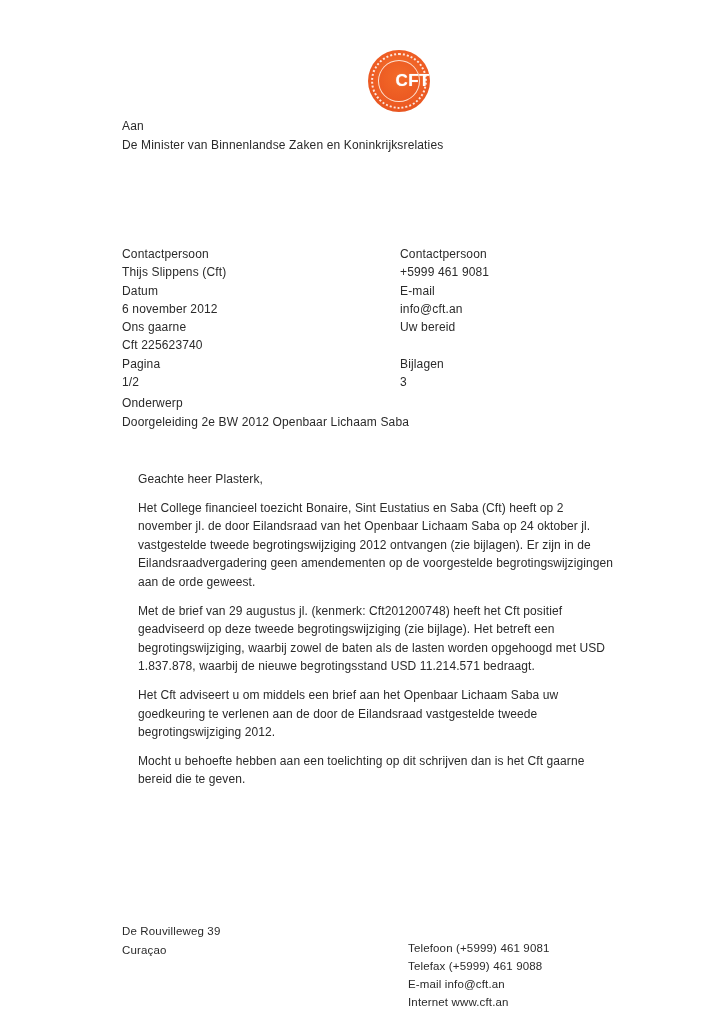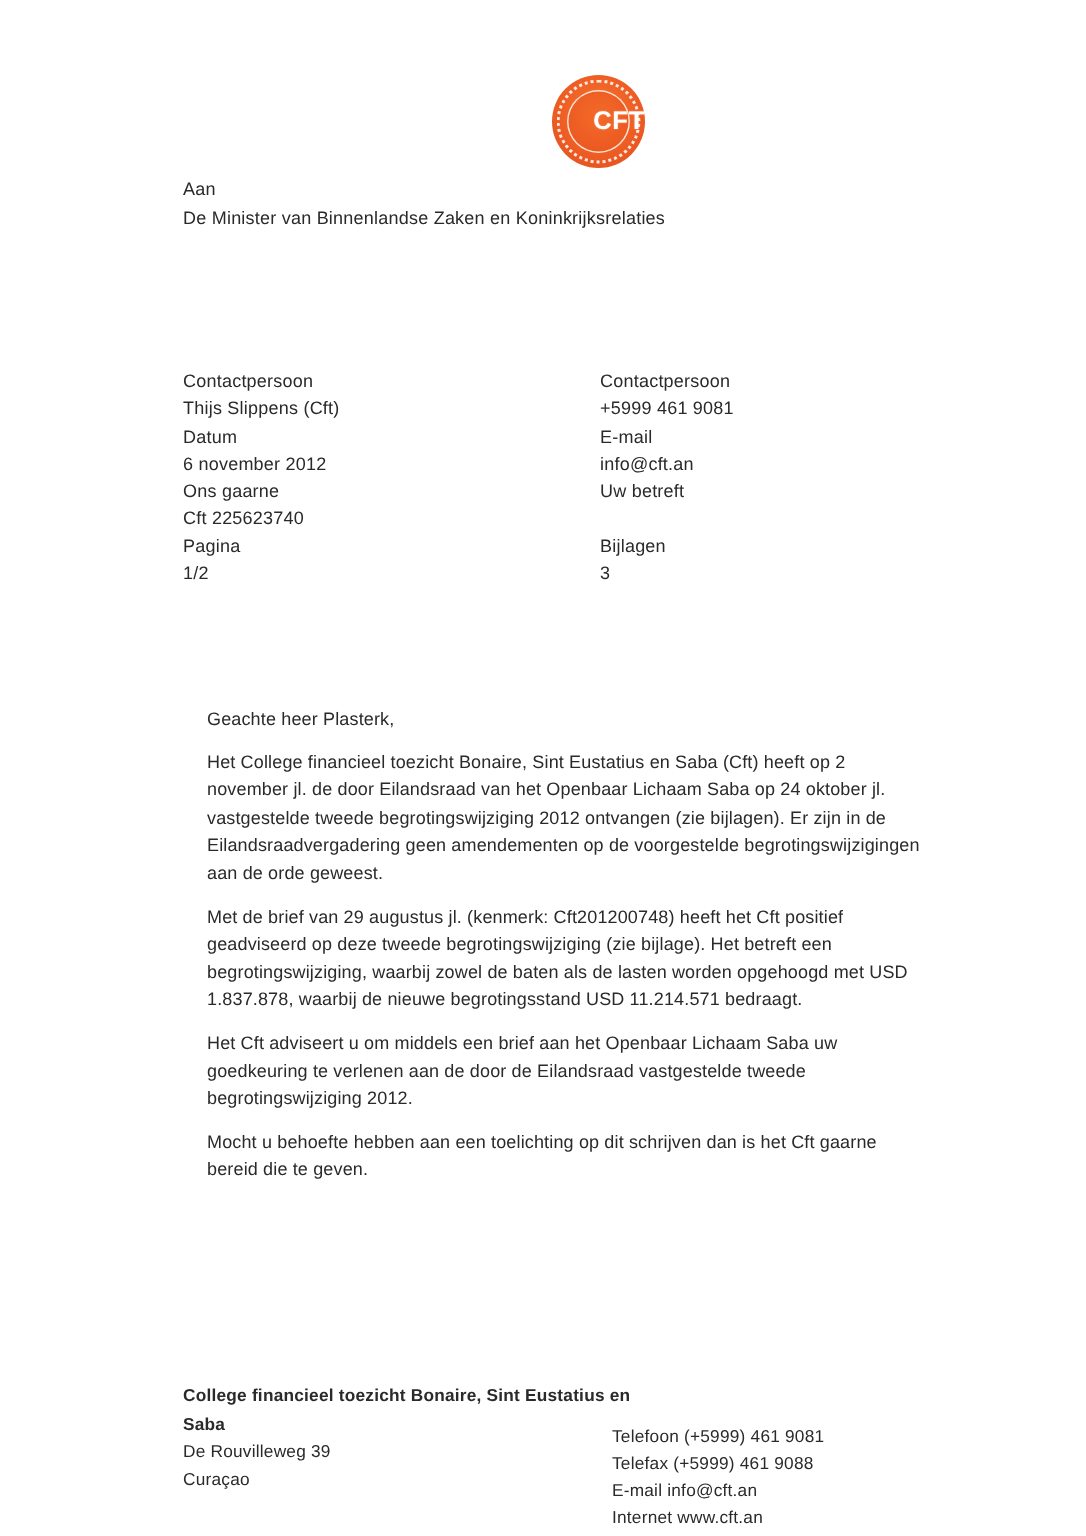--- a/index.html
+++ b/index.html
@@ -69,21 +69,21 @@
   .body .salutation { margin-bottom: 10px; }
 
   
   .footer-left {
     position: absolute; left: 122px; top: 922px; width: 312px;
     font-size: 11.5px; line-height: 18.5px; letter-spacing: 0.15px;
   }
   .footer-left .org { font-weight: bold; }
   .footer-right {
     position: absolute; left: 408px; top: 939px;
-    font-size: 11.5px; line-height: 18px; letter-spacing: 0.15px; margin-top: 10px;
+    font-size: 11.5px; line-height: 18px; letter-spacing: 0.15px;
   }
 </style>
 </head>
 <body>
 
 <div class="page">
 
   <div class="logo">
     <span class="logo-text">CFT</span>
   </div>
@@ -96,40 +96,43 @@
   <div class="meta">
     <div class="mcell">Contactpersoon</div>
     <div class="mcell">Contactpersoon</div>
     <div class="mcell">Thijs Slippens (Cft)</div>
     <div class="mcell">+5999 461 9081</div>
     <div class="mcell">Datum</div>
     <div class="mcell">E-mail</div>
     <div class="mcell">6 november 2012</div>
     <div class="mcell">info@cft.an</div>
     <div class="mcell">Ons gaarne</div>
-    <div class="mcell">Uw betreft</div>
+    <div class="mcell">Uw bereid</div>
     <div class="mcell">Cft 225623740</div>
     <div class="mcell"> </div>
     <div class="mcell">Pagina</div>
     <div class="mcell">Bijlagen</div>
     <div class="mcell">1/2</div>
     <div class="mcell">3</div>
   </div>
 
+  <div class="subject">
+    <div>Onderwerp</div>
+    <div>Doorgeleiding 2e BW 2012 Openbaar Lichaam Saba</div>
+  </div>
 
   <div class="body">
     <p class="salutation">Geachte heer Plasterk,</p>
     <p>Het College financieel toezicht Bonaire, Sint Eustatius en Saba (Cft) heeft op 2 november jl. de door Eilandsraad van het Openbaar Lichaam Saba op 24 oktober jl. vastgestelde tweede begrotingswijziging 2012 ontvangen (zie bijlagen). Er zijn in de Eilandsraadvergadering geen amendementen op de voorgestelde begrotingswijzigingen aan de orde geweest.</p>
     <p>Met de brief van 29 augustus jl. (kenmerk: Cft201200748) heeft het Cft positief geadviseerd op deze tweede begrotingswijziging (zie bijlage). Het betreft een begrotingswijziging, waarbij zowel de baten als de lasten worden opgehoogd met USD 1.837.878, waarbij de nieuwe begrotingsstand USD 11.214.571 bedraagt.</p>
     <p>Het Cft adviseert u om middels een brief aan het Openbaar Lichaam Saba uw goedkeuring te verlenen aan de door de Eilandsraad vastgestelde tweede begrotingswijziging 2012.</p>
     <p>Mocht u behoefte hebben aan een toelichting op dit schrijven dan is het Cft gaarne bereid die te geven.</p>
   </div>
 
   <div class="footer-left">
-    <div class="org">College financieel toezicht Bonaire, Sint Eustatius en Saba</div>
     <div>De Rouvilleweg 39</div>
     <div>Curaçao</div>
   </div>
 
   <div class="footer-right">
     <div>Telefoon (+5999) 461 9081</div>
     <div>Telefax (+5999) 461 9088</div>
     <div>E-mail  info@cft.an</div>
     <div>Internet www.cft.an</div>
   </div>

